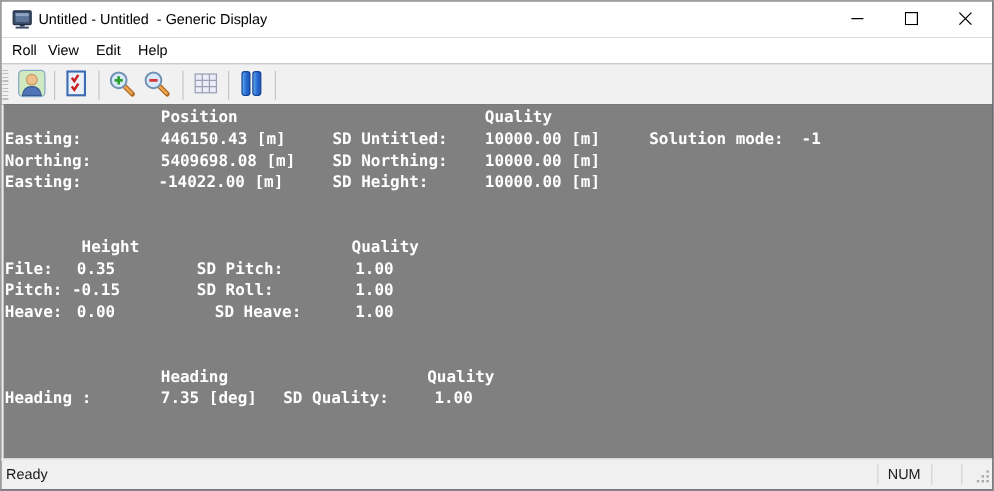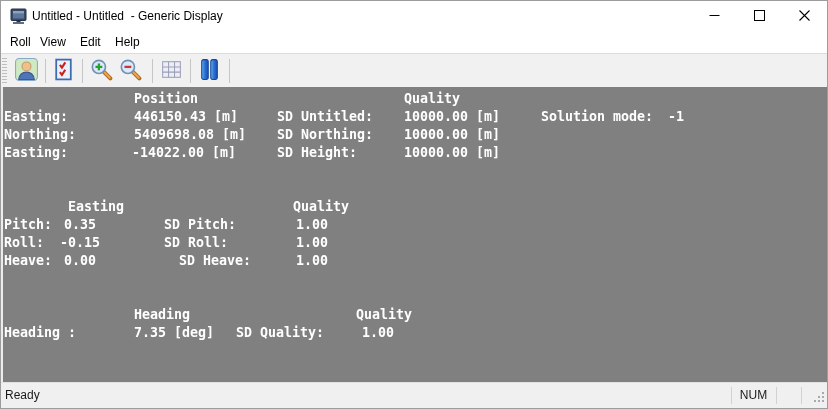--- a/index.html
+++ b/index.html
@@ -181,29 +181,29 @@
     <span class="run" style="left:3px;top:39px">Northing:</span>
     <span class="run" style="left:133px;top:39px">5409698.08 [m]</span>
     <span class="run" style="left:276px;top:39px">SD Northing:</span>
     <span class="run" style="left:403px;top:39px">10000.00 [m]</span>
 
     <span class="run" style="left:3px;top:57px">Easting:</span>
     <span class="run" style="left:131px;top:57px">-14022.00 [m]</span>
     <span class="run" style="left:276px;top:57px">SD Height:</span>
     <span class="run" style="left:403px;top:57px">10000.00 [m]</span>
 
-    <span class="run" style="left:67px;top:111px">Easting</span>
+    <span class="run" style="left:67px;top:111px">Height</span>
     <span class="run" style="left:292px;top:111px">Quality</span>
 
-    <span class="run" style="left:3px;top:129px">Pitch:</span>
+    <span class="run" style="left:3px;top:129px">File:</span>
     <span class="run" style="left:63px;top:129px">0.35</span>
     <span class="run" style="left:163px;top:129px">SD Pitch:</span>
     <span class="run" style="left:295px;top:129px">1.00</span>
 
-    <span class="run" style="left:3px;top:147px">Roll:</span>
+    <span class="run" style="left:3px;top:147px">Pitch:</span>
     <span class="run" style="left:59px;top:147px">-0.15</span>
     <span class="run" style="left:163px;top:147px">SD Roll:</span>
     <span class="run" style="left:295px;top:147px">1.00</span>
 
     <span class="run" style="left:3px;top:165px">Heave:</span>
     <span class="run" style="left:63px;top:165px">0.00</span>
     <span class="run" style="left:178px;top:165px">SD Heave:</span>
     <span class="run" style="left:295px;top:165px">1.00</span>
 
     <span class="run" style="left:133px;top:219px">Heading</span>

